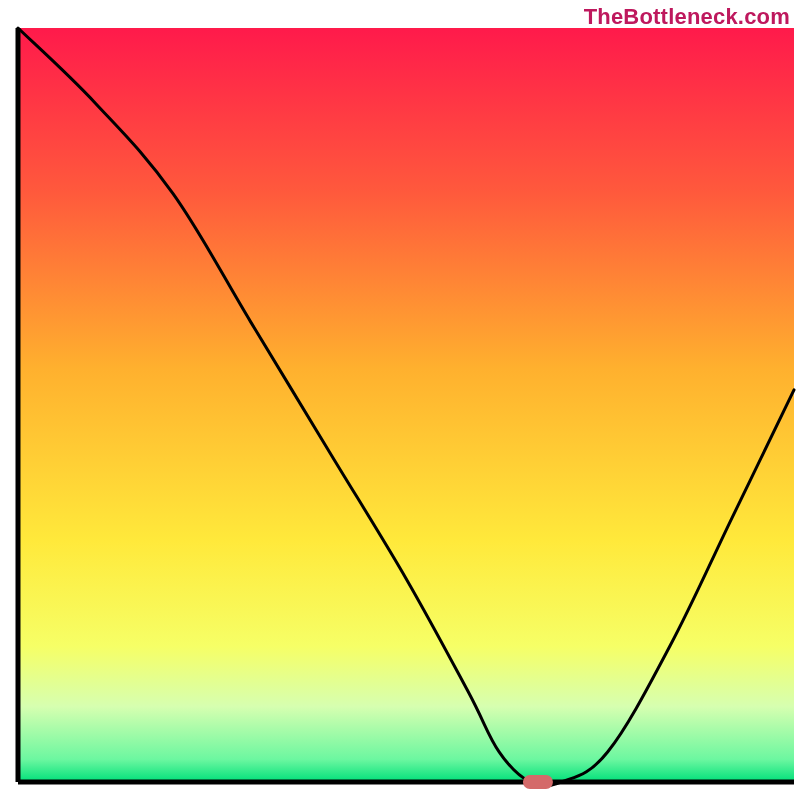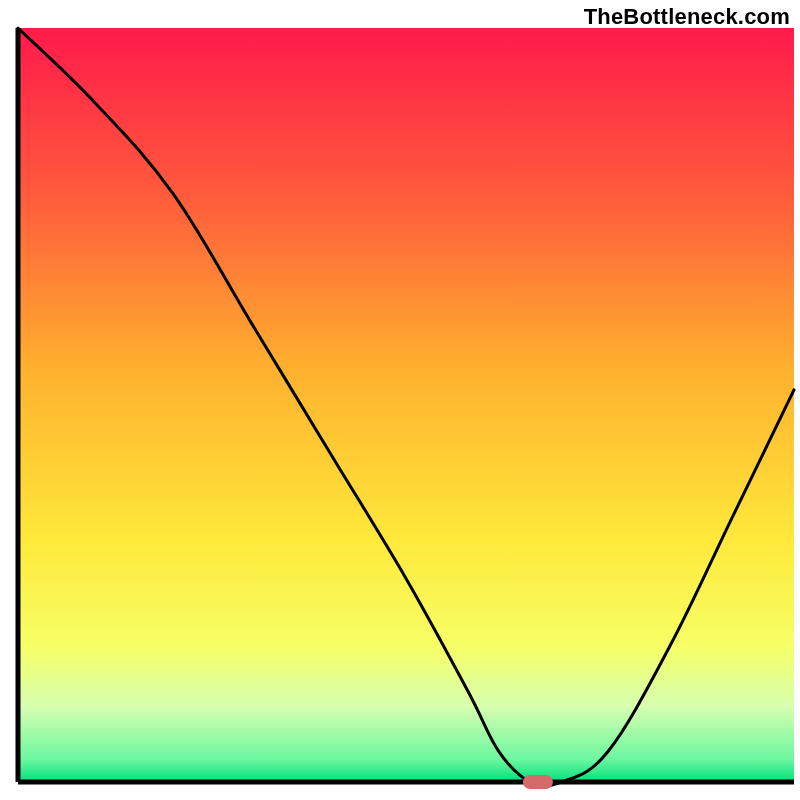--- a/index.html
+++ b/index.html
@@ -14,21 +14,21 @@
     position: relative;
     width: 800px;
     height: 800px;
   }
   .watermark {
     position: absolute;
     top: 4px;
     right: 10px;
     font-size: 22px;
     font-weight: bold;
-    color: #000000;
+    color: #be185d;
     letter-spacing: 0.2px;
     z-index: 10;
   }
   svg {
     display: block;
   }
 </style>
 </head>
 <body>
 

